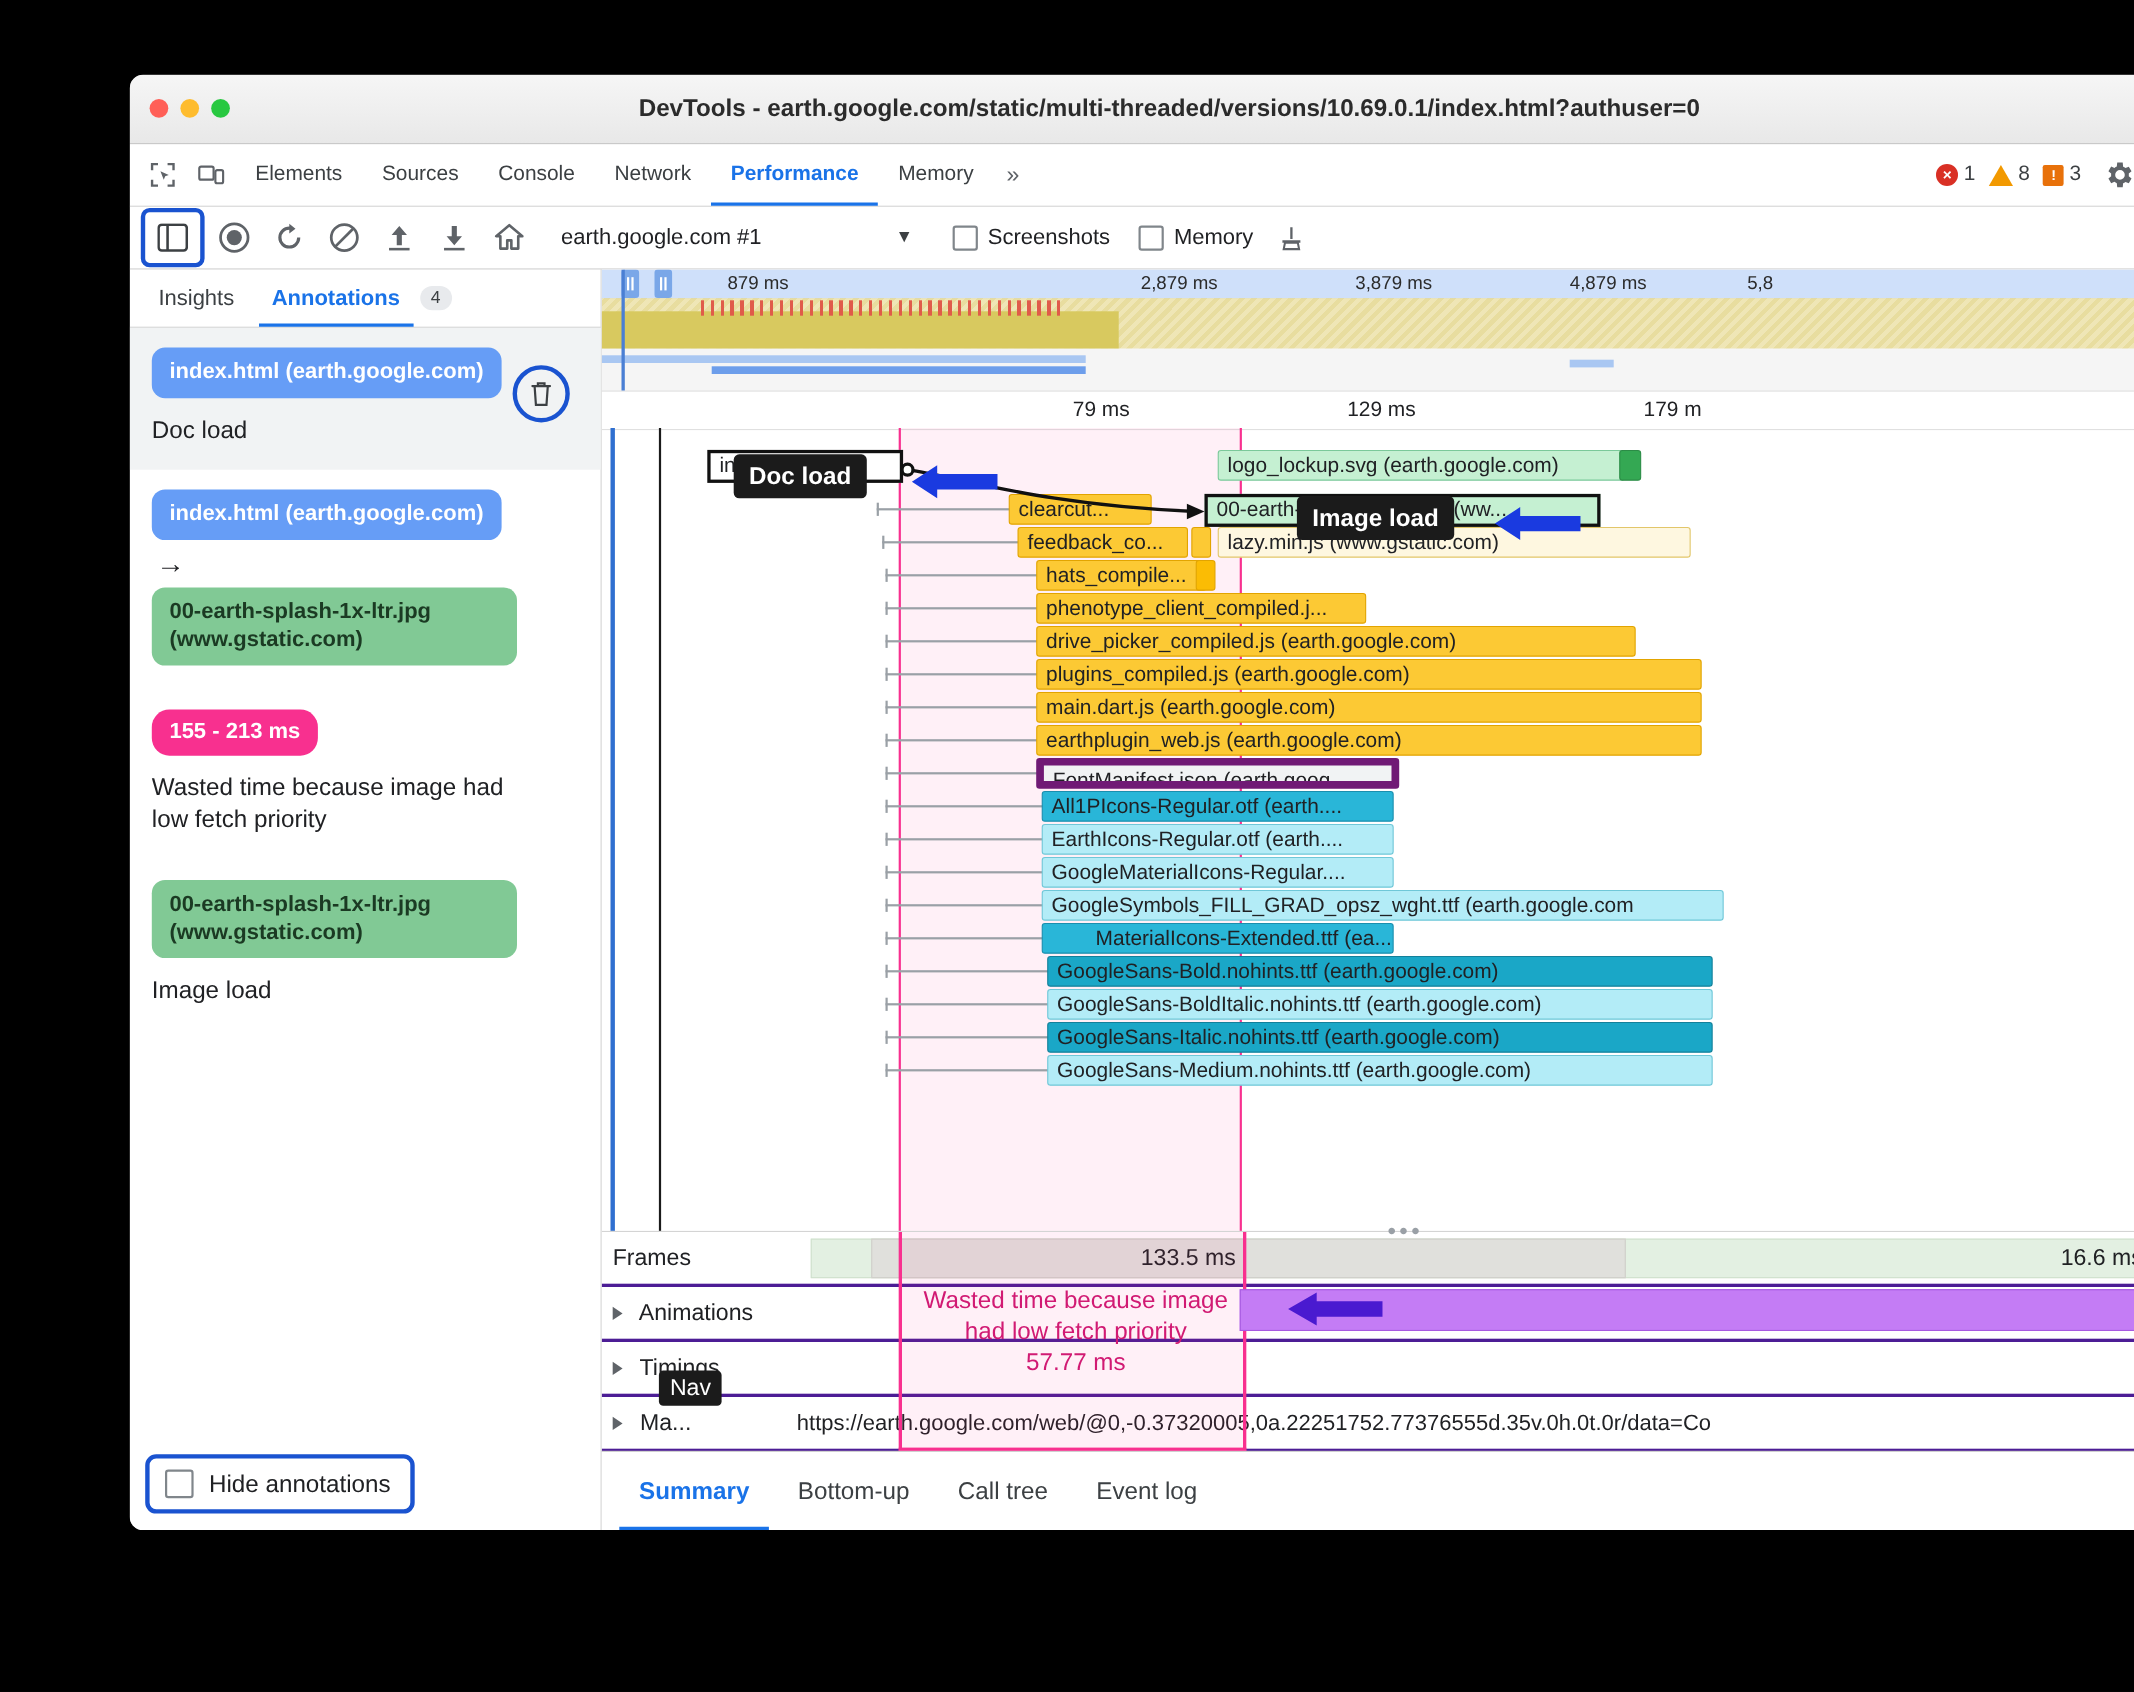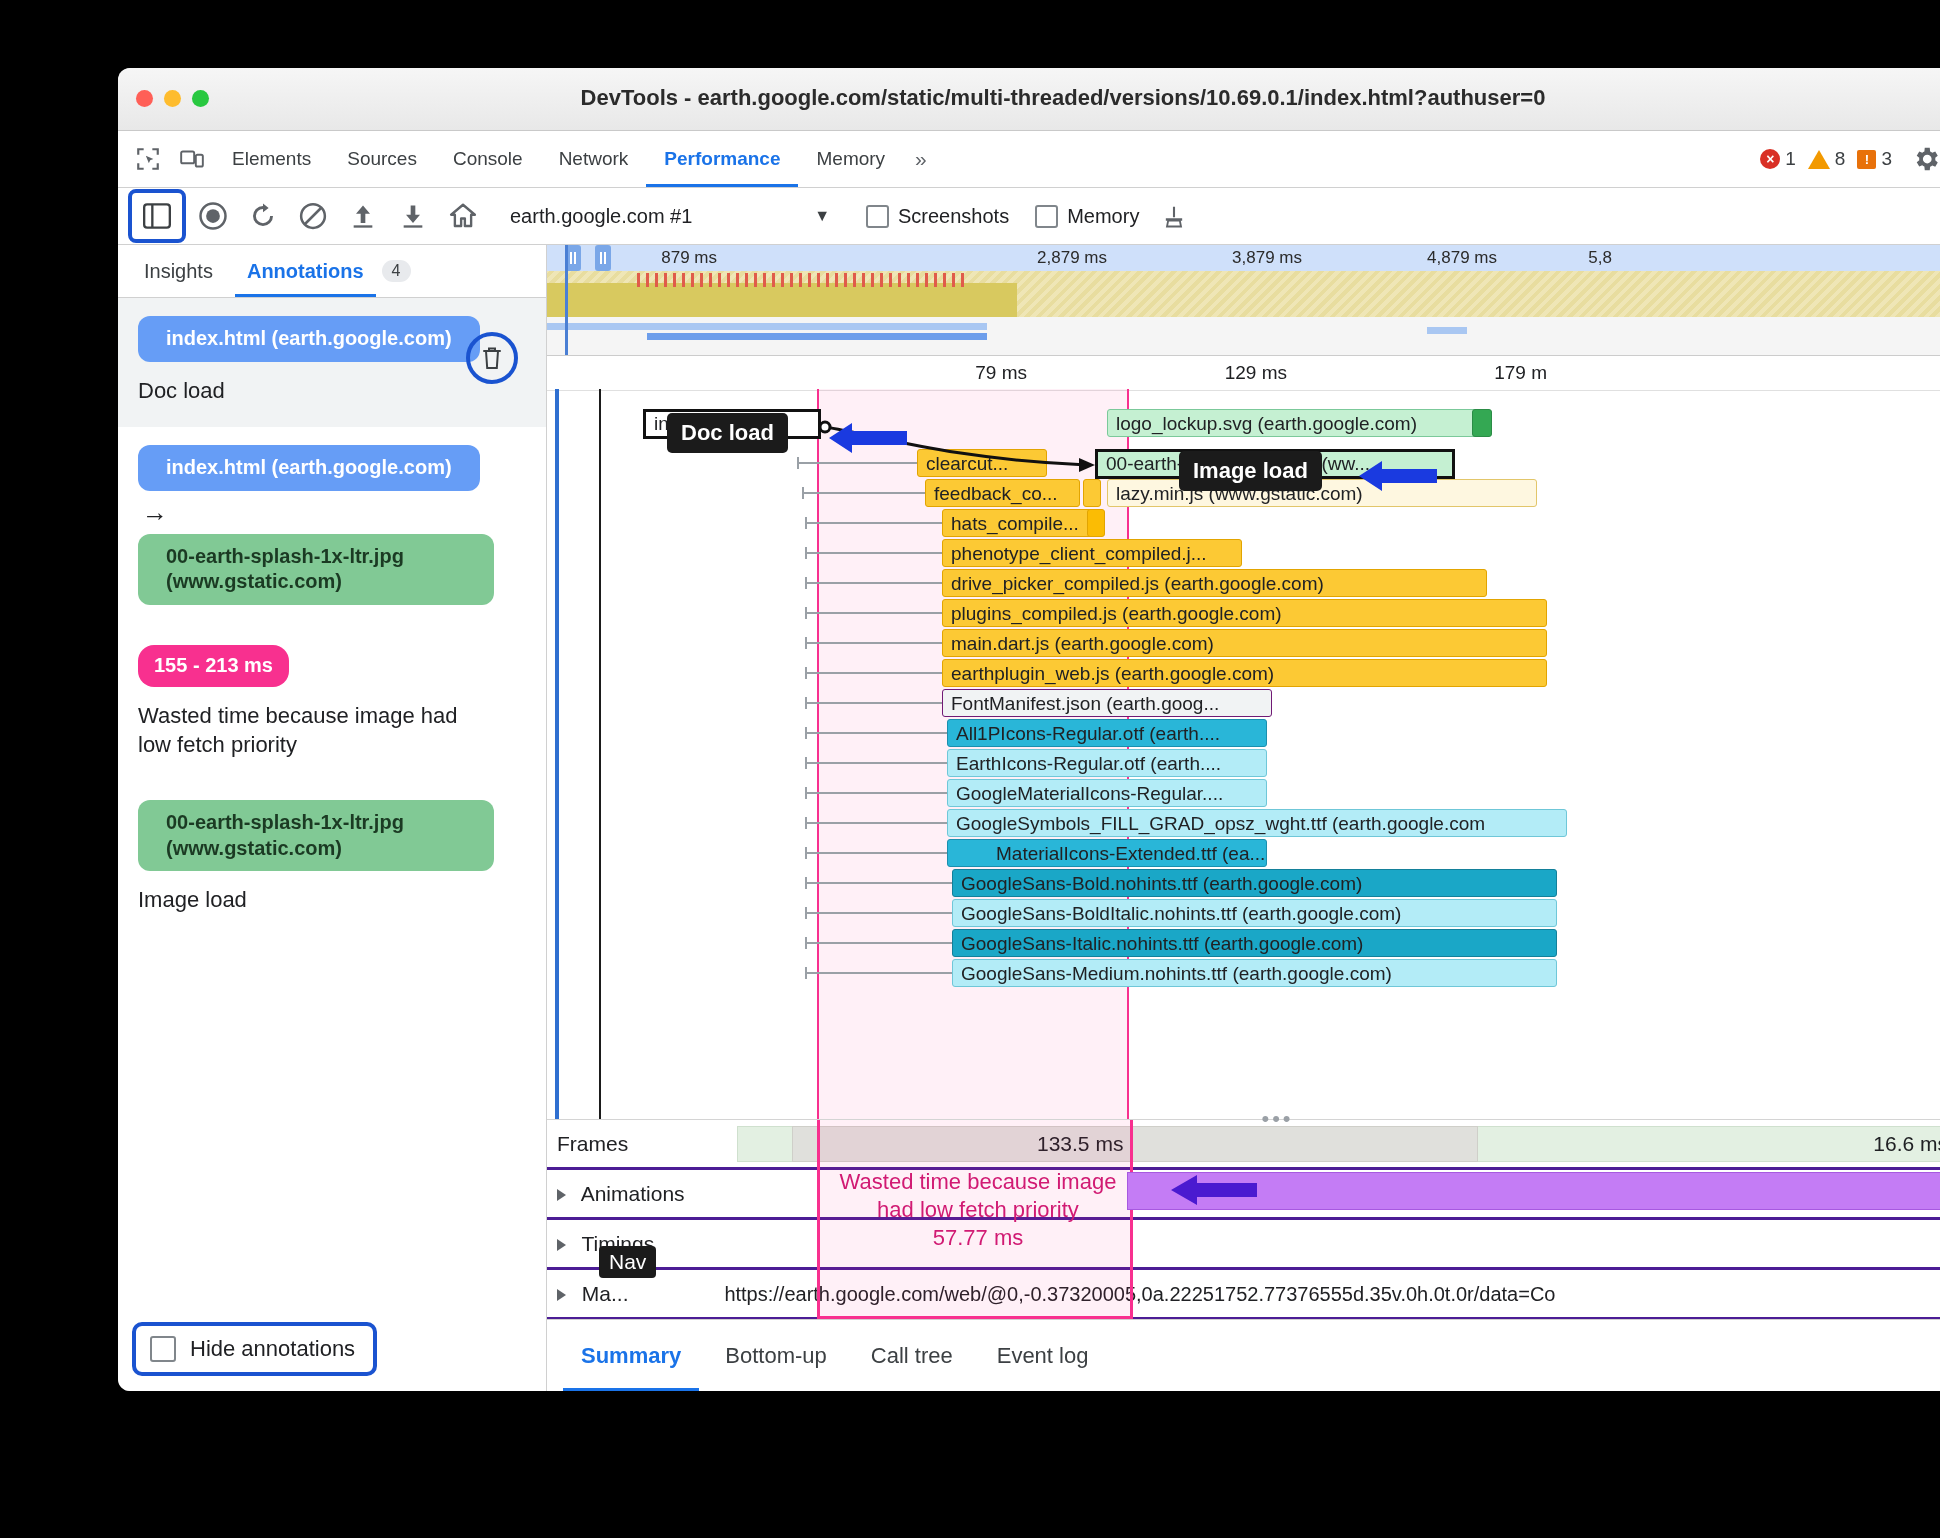--- a/index.html
+++ b/index.html
@@ -160,21 +160,21 @@
   .side-tab.active { color: #1a73e8; font-weight: bold; box-shadow: inset 0 -3px 0 #1a73e8; }
   .count-pill {
     background: #e8eaed; color: #3c4043; border-radius: 12px;
     font-size: 16px; padding: 2px 10px; margin-left: -4px;
   }
   .ann-entry { position: relative; padding: 18px 20px 22px 20px; }
   .ann-entry.selected { background: #f1f3f4; }
   .chip {
     display: inline-block;
     border-radius: 12px;
-    padding: 10px 28px;
+    padding: 10px 16px;
     font-size: 20px;
     font-weight: bold;
     line-height: 1.28;
     max-width: 300px;
   }
   .chip.blue { background: #669df6; color: #fff; }
   .chip.green { background: #81c995; color: #1b3a23; }
   .chip.pink { background: #f8308f; color: #fff; border-radius: 16px; padding: 8px 16px; }
   .ann-label { font-size: 22px; color: #202124; margin-top: 14px; line-height: 1.35; }
   .arrow-down { font-size: 26px; color: #202124; margin: 6px 0 6px 4px; }
@@ -572,21 +572,21 @@
           <div class="whisker" style="left:258px;width:150px;top:223px;"></div>
           <div class="req" style="left:395px;width:605px;top:210px;background:#fcc934;border:1px solid #e2a400;">plugins_compiled.js (earth.google.com)</div>
 
           <div class="whisker" style="left:258px;width:150px;top:253px;"></div>
           <div class="req" style="left:395px;width:605px;top:240px;background:#fcc934;border:1px solid #e2a400;">main.dart.js (earth.google.com)</div>
 
           <div class="whisker" style="left:258px;width:150px;top:283px;"></div>
           <div class="req" style="left:395px;width:605px;top:270px;background:#fcc934;border:1px solid #e2a400;">earthplugin_web.js (earth.google.com)</div>
 
           <div class="whisker" style="left:258px;width:150px;top:313px;"></div>
-          <div class="req" style="left:395px;width:330px;top:300px;background:#f1f3f4;border:1px solid #701a75;">FontManifest.json (earth.goog...</div>
+          <div class="req" style="left:395px;width:330px;top:300px;background:#f1f3f4;border:7px solid #701a75;">FontManifest.json (earth.goog...</div>
 
           <div class="whisker" style="left:258px;width:152px;top:343px;"></div>
           <div class="req" style="left:400px;width:320px;top:330px;background:#29b6d8;border:1px solid #1a8fae;">All1PIcons-Regular.otf (earth....</div>
 
           <div class="whisker" style="left:258px;width:152px;top:373px;"></div>
           <div class="req" style="left:400px;width:320px;top:360px;background:#b3ecf7;border:1px solid #6fc7d8;">EarthIcons-Regular.otf (earth....</div>
 
           <div class="whisker" style="left:258px;width:152px;top:403px;"></div>
           <div class="req" style="left:400px;width:320px;top:390px;background:#b3ecf7;border:1px solid #6fc7d8;">GoogleMaterialIcons-Regular....</div>
 

